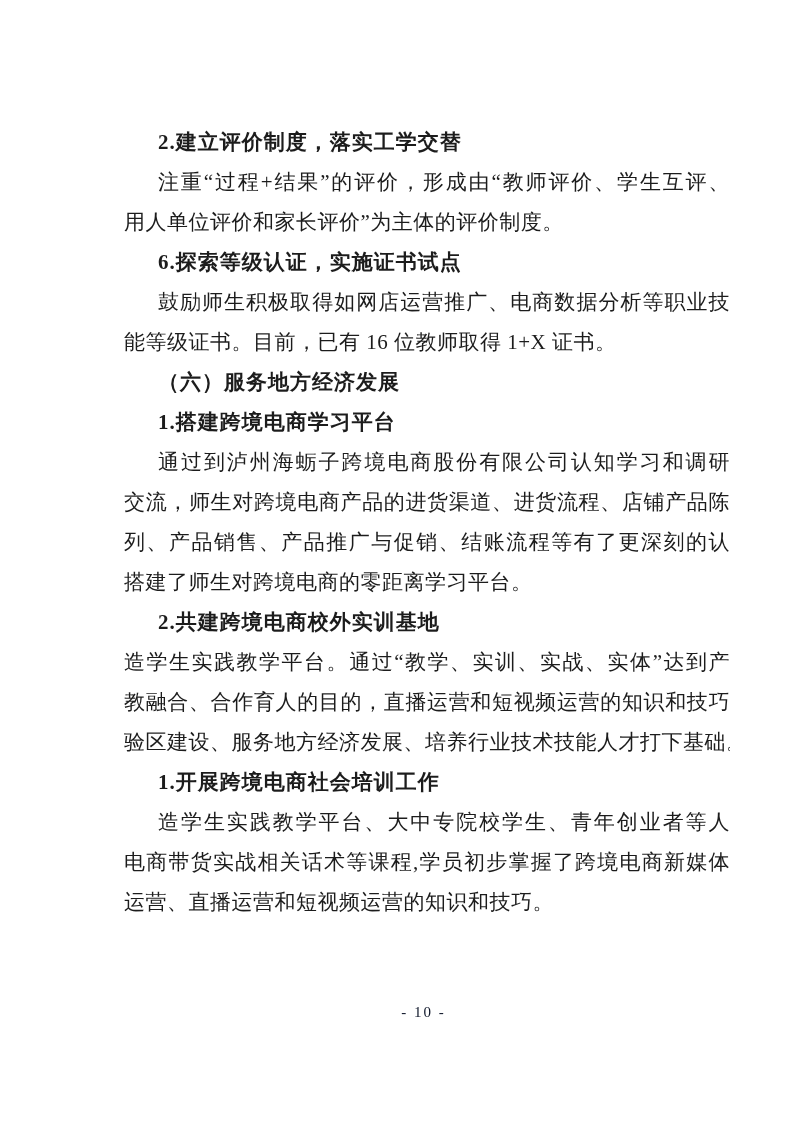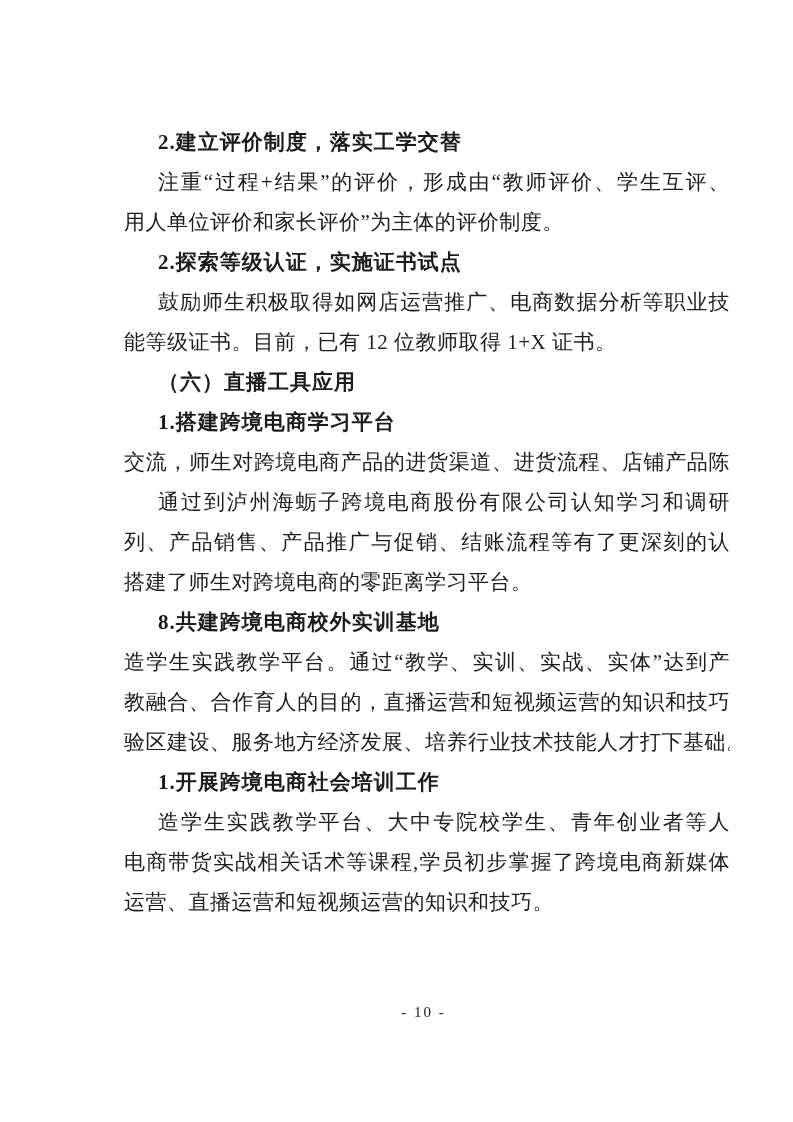--- a/index.html
+++ b/index.html
@@ -57,30 +57,30 @@
   }
 </style>
 </head>
 <body>
 
 <div class="page">
   <div class="content">
     <div class="line heading indent">2.建立评价制度，落实工学交替</div>
     <div class="line indent jfull">注重“过程+结果”的评价，形成由“教师评价、学生互评、</div>
     <div class="line">用人单位评价和家长评价”为主体的评价制度。</div>
-    <div class="line heading indent">2.探索等级认证，实施证书试点</div>
+    <div class="line heading indent">6.探索等级认证，实施证书试点</div>
     <div class="line indent jfull">鼓励师生积极取得如网店运营推广、电商数据分析等职业技</div>
-    <div class="line">能等级证书。目前，已有 12 位教师取得 1+X 证书。</div>
-    <div class="line heading indent">（六）直播工具应用</div>
+    <div class="line">能等级证书。目前，已有 16 位教师取得 1+X 证书。</div>
+    <div class="line heading indent">（六）服务地方经济发展</div>
     <div class="line heading indent">1.搭建跨境电商学习平台</div>
+    <div class="line indent jfull">通过到泸州海蛎子跨境电商股份有限公司认知学习和调研</div>
     <div class="line jfull">交流，师生对跨境电商产品的进货渠道、进货流程、店铺产品陈</div>
-    <div class="line indent jfull">通过到泸州海蛎子跨境电商股份有限公司认知学习和调研</div>
     <div class="line jfull">列、产品销售、产品推广与促销、结账流程等有了更深刻的认识，</div>
     <div class="line">搭建了师生对跨境电商的零距离学习平台。</div>
-    <div class="line heading indent">8.共建跨境电商校外实训基地</div>
+    <div class="line heading indent">2.共建跨境电商校外实训基地</div>
     <div class="line jfull">造学生实践教学平台。通过“教学、实训、实战、实体”达到产</div>
     <div class="line jfull">教融合、合作育人的目的，直播运营和短视频运营的知识和技巧</div>
     <div class="line">验区建设、服务地方经济发展、培养行业技术技能人才打下基础。</div>
     <div class="line heading indent">1.开展跨境电商社会培训工作</div>
     <div class="line indent jfull">造学生实践教学平台、大中专院校学生、青年创业者等人</div>
     <div class="line jfull">电商带货实战相关话术等课程,学员初步掌握了跨境电商新媒体</div>
     <div class="line">运营、直播运营和短视频运营的知识和技巧。</div>
   </div>
   <div class="pagenum">- 10 -</div>
 </div>

